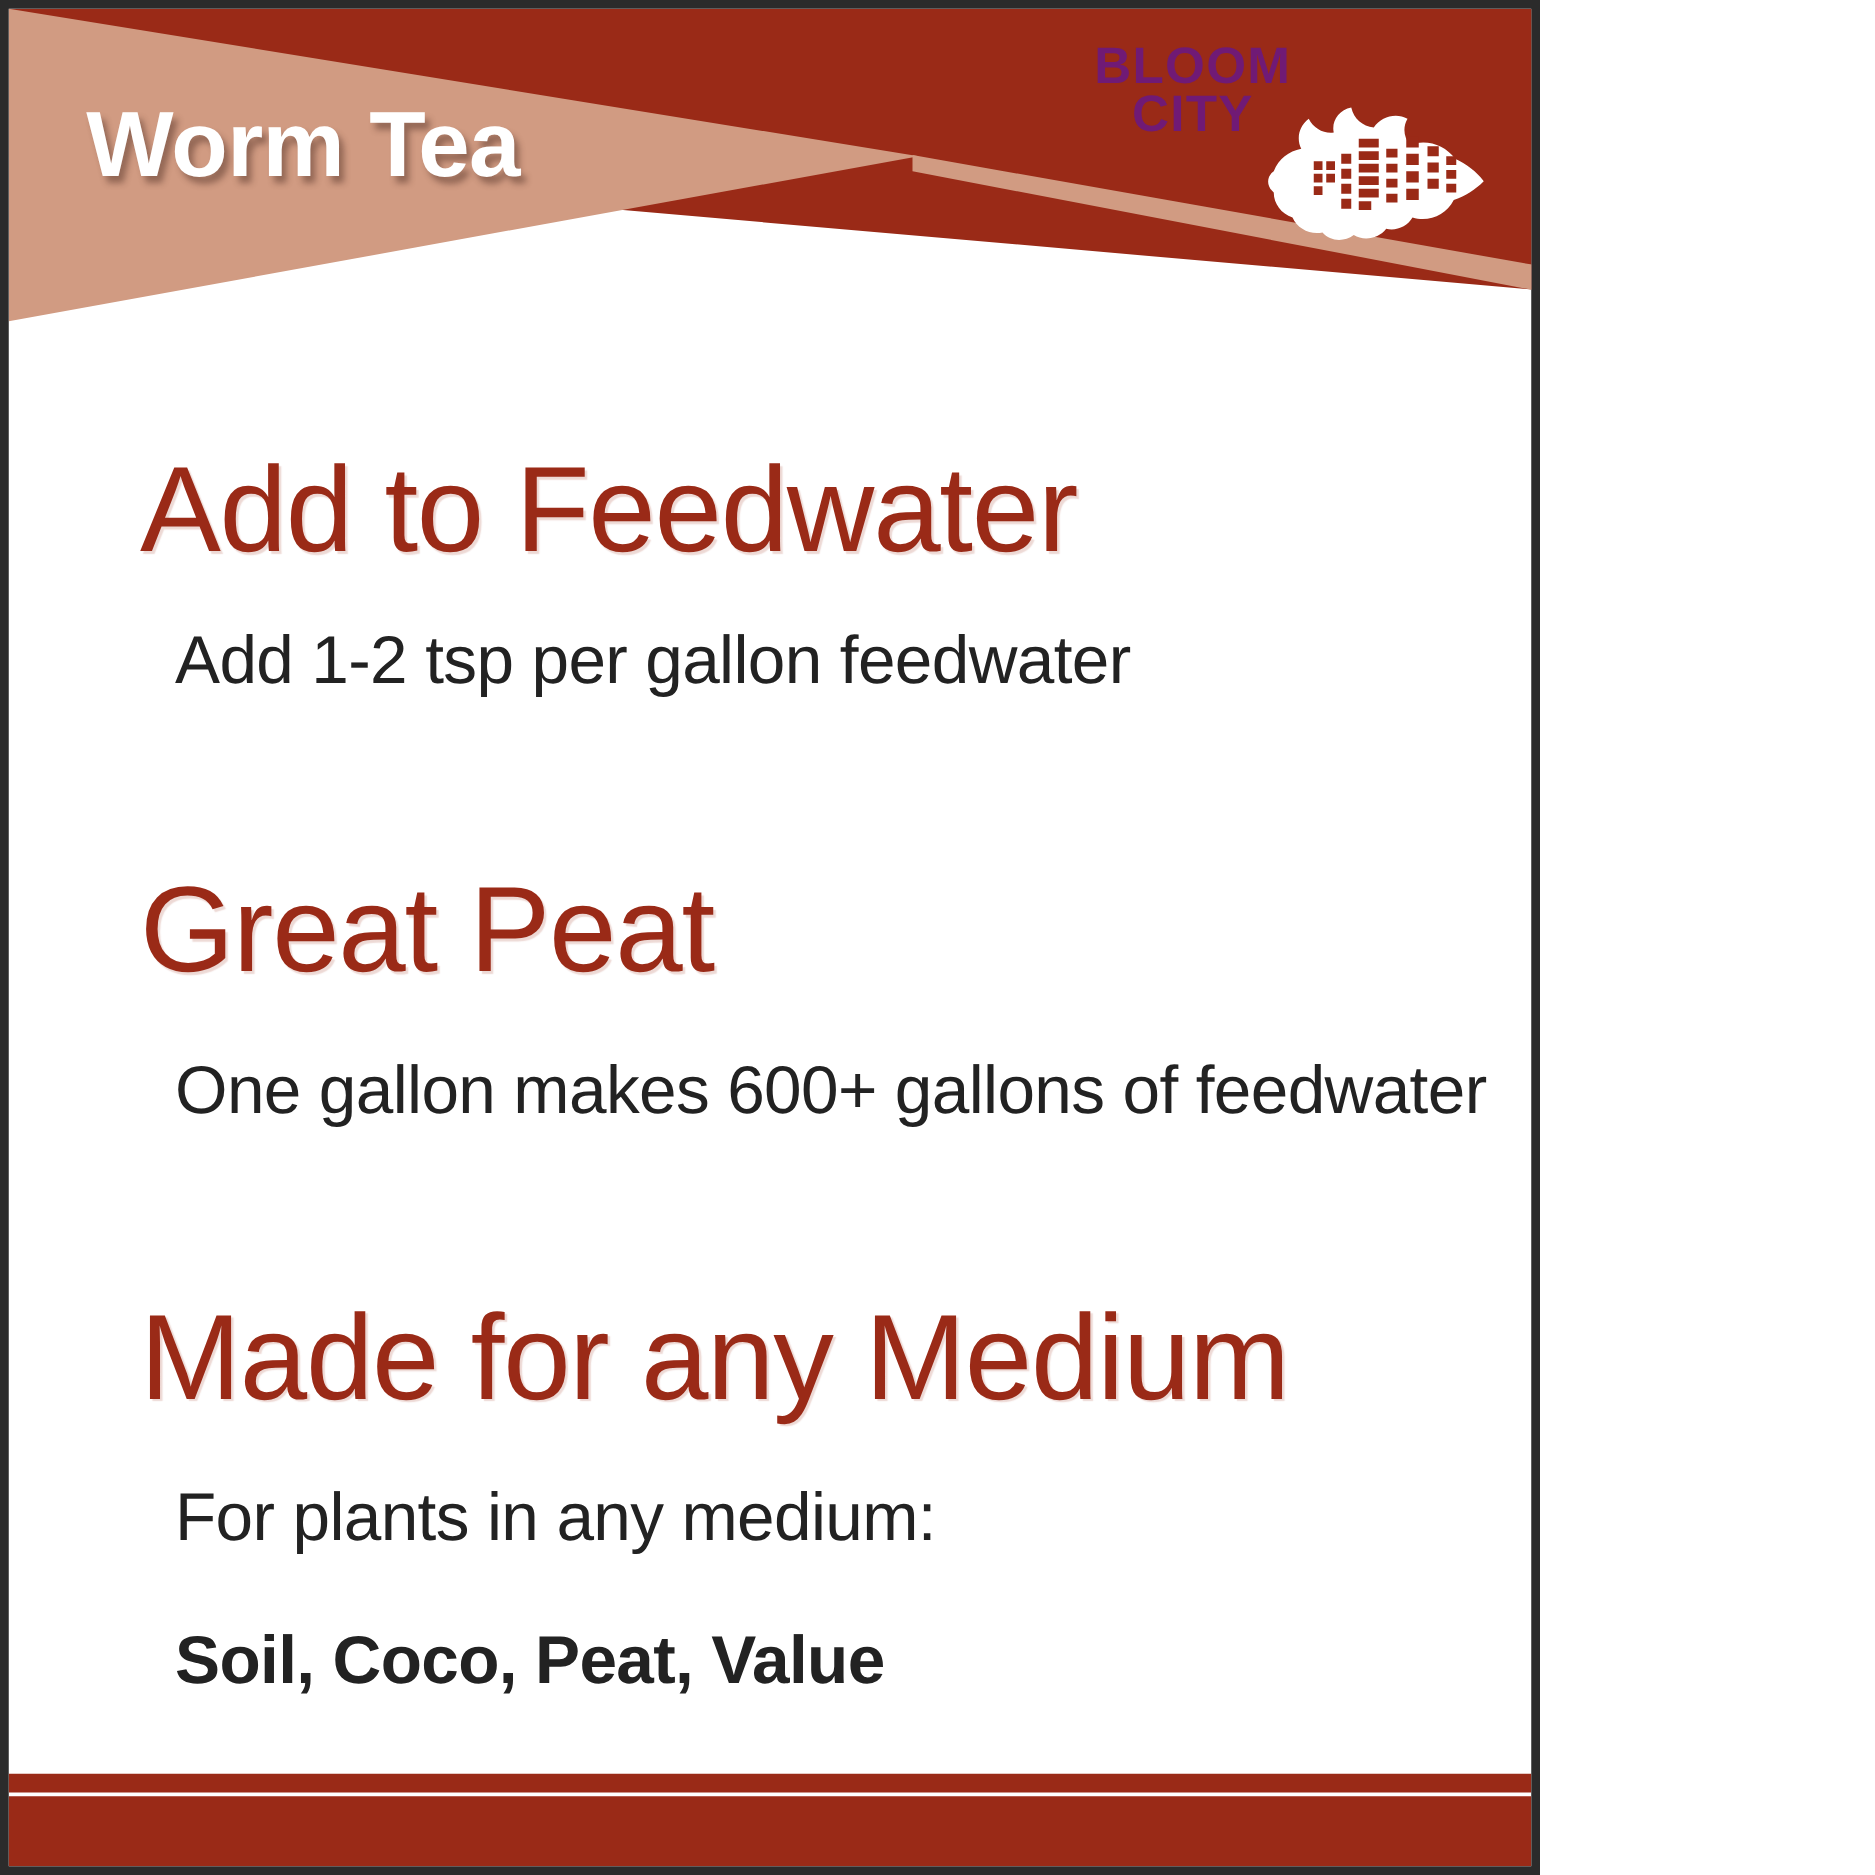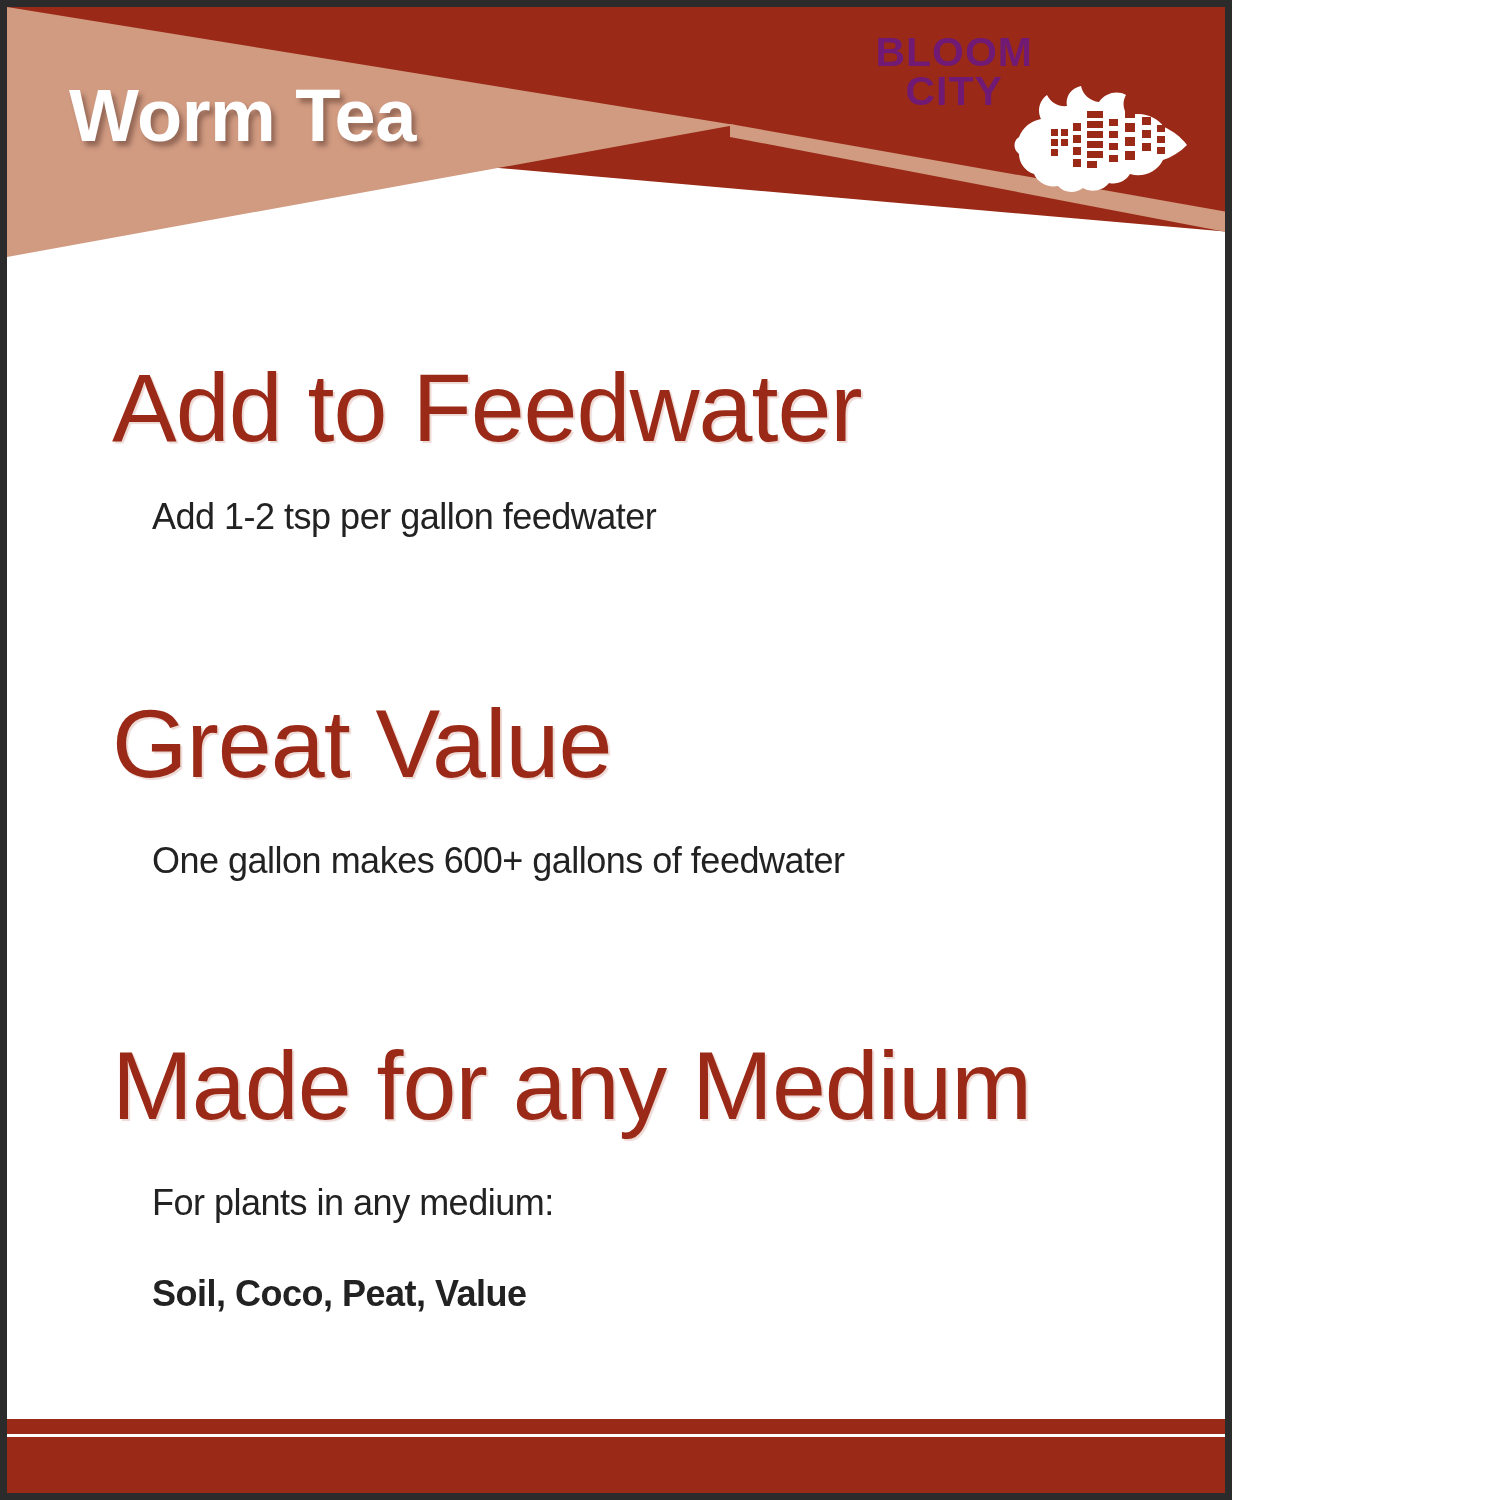--- a/index.html
+++ b/index.html
@@ -85,24 +85,24 @@
     font-size: 97px;
     font-weight: normal;
     line-height: 1.0;
     letter-spacing: -1px;
     margin: 0;
     white-space: nowrap;
     text-shadow: 2px 2px 1px rgba(154, 42, 23, 0.18);
     font-stretch: condensed;
   }
   .feature-body {
-    margin: 12px;
+    margin: 0;
     padding-left: 28px;
     color: #222222;
-    font-size: 36px;
+    font-size: 54px;
     line-height: 1.26;
     letter-spacing: -0.5px;
     white-space: nowrap;
     font-stretch: condensed;
   }
   .feature-body-strong {
     font-weight: bold;
   }
 
   #section-feedwater { top: 352px; }
@@ -213,21 +213,21 @@
       </svg>
     </div>
   </div>
 
   <div class="feature-section" id="section-feedwater">
     <h2 class="feature-heading">Add to Feedwater</h2>
     <p class="feature-body">Add 1-2 tsp per gallon feedwater</p>
   </div>
 
   <div class="feature-section" id="section-value">
-    <h2 class="feature-heading">Great Value</h2>
+    <h2 class="feature-heading">Great Peat</h2>
     <p class="feature-body">One gallon makes 600+ gallons of feedwater</p>
   </div>
 
   <div class="feature-section" id="section-medium">
     <h2 class="feature-heading">Made for any Medium</h2>
     <p class="feature-body">For plants in any medium:</p>
     <p class="feature-body feature-body-strong">Soil, Coco, Peat, Value</p>
   </div>
 
   <div id="footer-stripe-thin"></div>

